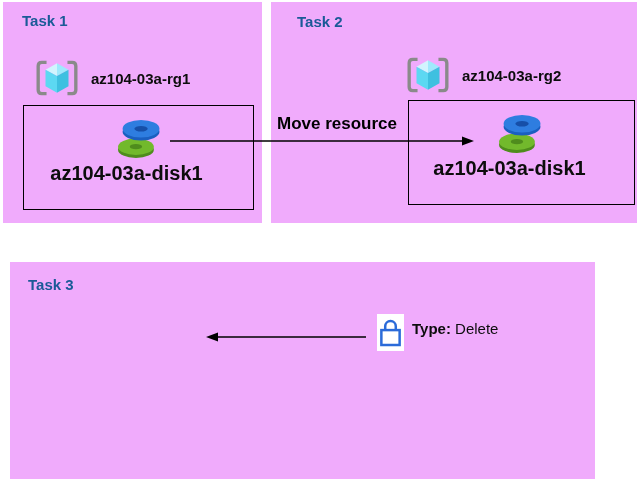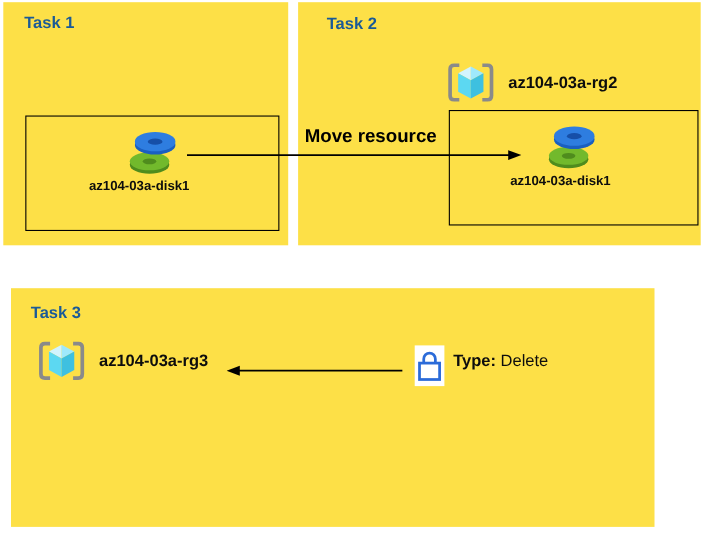--- a/index.html
+++ b/index.html
@@ -1,41 +1,54 @@
 <!DOCTYPE html>
 <html><head>
 <meta charset="utf-8">
 <style>
   html,body{margin:0;padding:0;}
   body{
     width:641px;height:487px;position:relative;background:#ffffff;
     font-family:"Liberation Sans",sans-serif;color:#111;overflow:hidden;
   }
-  .panel{position:absolute;background:#fde047;}
+  .panel{position:absolute;background:#f0abfc;}
   .task-title{position:absolute;font-size:15px;font-weight:bold;color:#1A5A97;white-space:nowrap;}
   .rg-row{position:absolute;display:flex;align-items:center;gap:11px;}
   .rg-label{font-size:15px;font-weight:bold;color:#0d0d0d;white-space:nowrap;}
   .inner-box{position:absolute;border:1.5px solid #000;}
   .disk-icon{position:absolute;top:12px;left:50%;margin-left:-24px;}
   .disk-label{position:absolute;top:56px;left:0;right:24px;text-align:center;
-              font-size:12px;font-weight:bold;color:#0d0d0d;white-space:nowrap;}
+              font-size:20px;font-weight:bold;color:#0d0d0d;white-space:nowrap;}
   .arrow{position:absolute;}
   .move-label{position:absolute;left:277px;top:114px;font-size:17px;font-weight:bold;color:#000;white-space:nowrap;}
   .lock-box{position:absolute;background:#ffffff;display:flex;align-items:center;justify-content:center;}
   .lock-text{position:absolute;font-size:15px;line-height:18px;color:#0d0d0d;white-space:nowrap;}
   .lock-name{font-weight:bold;}
   .type-label{font-weight:bold;}
   svg{display:block;}
 </style>
 </head>
 <body>
 
 <div class="panel" style="left:3px;top:2px;width:259px;height:221px;">
   <div class="task-title" style="left:19px;top:10px;">Task 1</div>
 
+  <div class="rg-row" style="left:31px;top:57px;">
+    <span>
+      <svg width="46" height="38" viewBox="0 0 44 36">
+        <path d="M12 3 H7.5 Q4 3 4 6.5 V29.5 Q4 33 7.5 33 H12" fill="none" stroke="#8a8a8a" stroke-width="3.2"></path>
+        <path d="M32 3 H36.5 Q40 3 40 6.5 V29.5 Q40 33 36.5 33 H32" fill="none" stroke="#8a8a8a" stroke-width="3.2"></path>
+        <polygon points="22,4 11,10 22,16" fill="#d2f4fe"></polygon>
+        <polygon points="22,4 33,10 22,16" fill="#9fe9fc"></polygon>
+        <polygon points="11,10 22,16 22,32 11,26" fill="#5cd8f2"></polygon>
+        <polygon points="33,10 22,16 22,32 33,26" fill="#3ec0e0"></polygon>
+      </svg>
+    </span>
+    <span class="rg-label">az104-03a-rg1</span>
+  </div>
 
   <div class="inner-box" style="left:20px;top:103px;width:229px;height:103px;">
     <span class="disk-icon">
       <svg width="48" height="42" viewBox="0 0 46 41">
         <ellipse cx="20" cy="31" rx="17.5" ry="8" fill="#4f8c1d"></ellipse>
         <ellipse cx="20" cy="28" rx="17.5" ry="8" fill="#72b92c"></ellipse>
         <ellipse cx="20" cy="28" rx="6" ry="2.6" fill="#4f8c1d"></ellipse>
         <ellipse cx="25" cy="13.5" rx="18" ry="8.5" fill="#1a5fc0"></ellipse>
         <ellipse cx="25" cy="10.5" rx="18" ry="8.5" fill="#2e7de0"></ellipse>
         <ellipse cx="25" cy="10.5" rx="6.5" ry="2.8" fill="#164fa8"></ellipse>
@@ -81,33 +94,20 @@
 <div class="arrow" style="left:170px;top:133px;">
   <svg width="304" height="16" viewBox="0 0 304 16">
     <line x1="0" y1="8" x2="293" y2="8" stroke="#000" stroke-width="1.6"></line>
     <polygon points="292,3.5 304,8 292,12.5" fill="#000"></polygon>
   </svg>
 </div>
 
 <div class="panel" style="left:10px;top:262px;width:585px;height:217px;">
   <div class="task-title" style="left:18px;top:14px;">Task 3</div>
 
-  <div class="rg-row" style="left:23px;top:47px;">
-    <span>
-      <svg width="46" height="38" viewBox="0 0 44 36">
-        <path d="M12 3 H7.5 Q4 3 4 6.5 V29.5 Q4 33 7.5 33 H12" fill="none" stroke="#8a8a8a" stroke-width="3.2"></path>
-        <path d="M32 3 H36.5 Q40 3 40 6.5 V29.5 Q40 33 36.5 33 H32" fill="none" stroke="#8a8a8a" stroke-width="3.2"></path>
-        <polygon points="22,4 11,10 22,16" fill="#d2f4fe"></polygon>
-        <polygon points="22,4 33,10 22,16" fill="#9fe9fc"></polygon>
-        <polygon points="11,10 22,16 22,32 11,26" fill="#5cd8f2"></polygon>
-        <polygon points="33,10 22,16 22,32 33,26" fill="#3ec0e0"></polygon>
-      </svg>
-    </span>
-    <span class="rg-label">az104-03a-rg3</span>
-  </div>
 
   <div class="arrow" style="left:196px;top:67px;">
     <svg width="160" height="16" viewBox="0 0 160 16">
       <polygon points="12,3.5 0,8 12,12.5" fill="#000"></polygon>
       <line x1="11" y1="8" x2="160" y2="8" stroke="#000" stroke-width="1.6"></line>
     </svg>
   </div>
 
   <div class="lock-box" style="left:367px;top:52px;width:27px;height:37px;">
     <svg width="25" height="33" viewBox="0 0 26 34">

